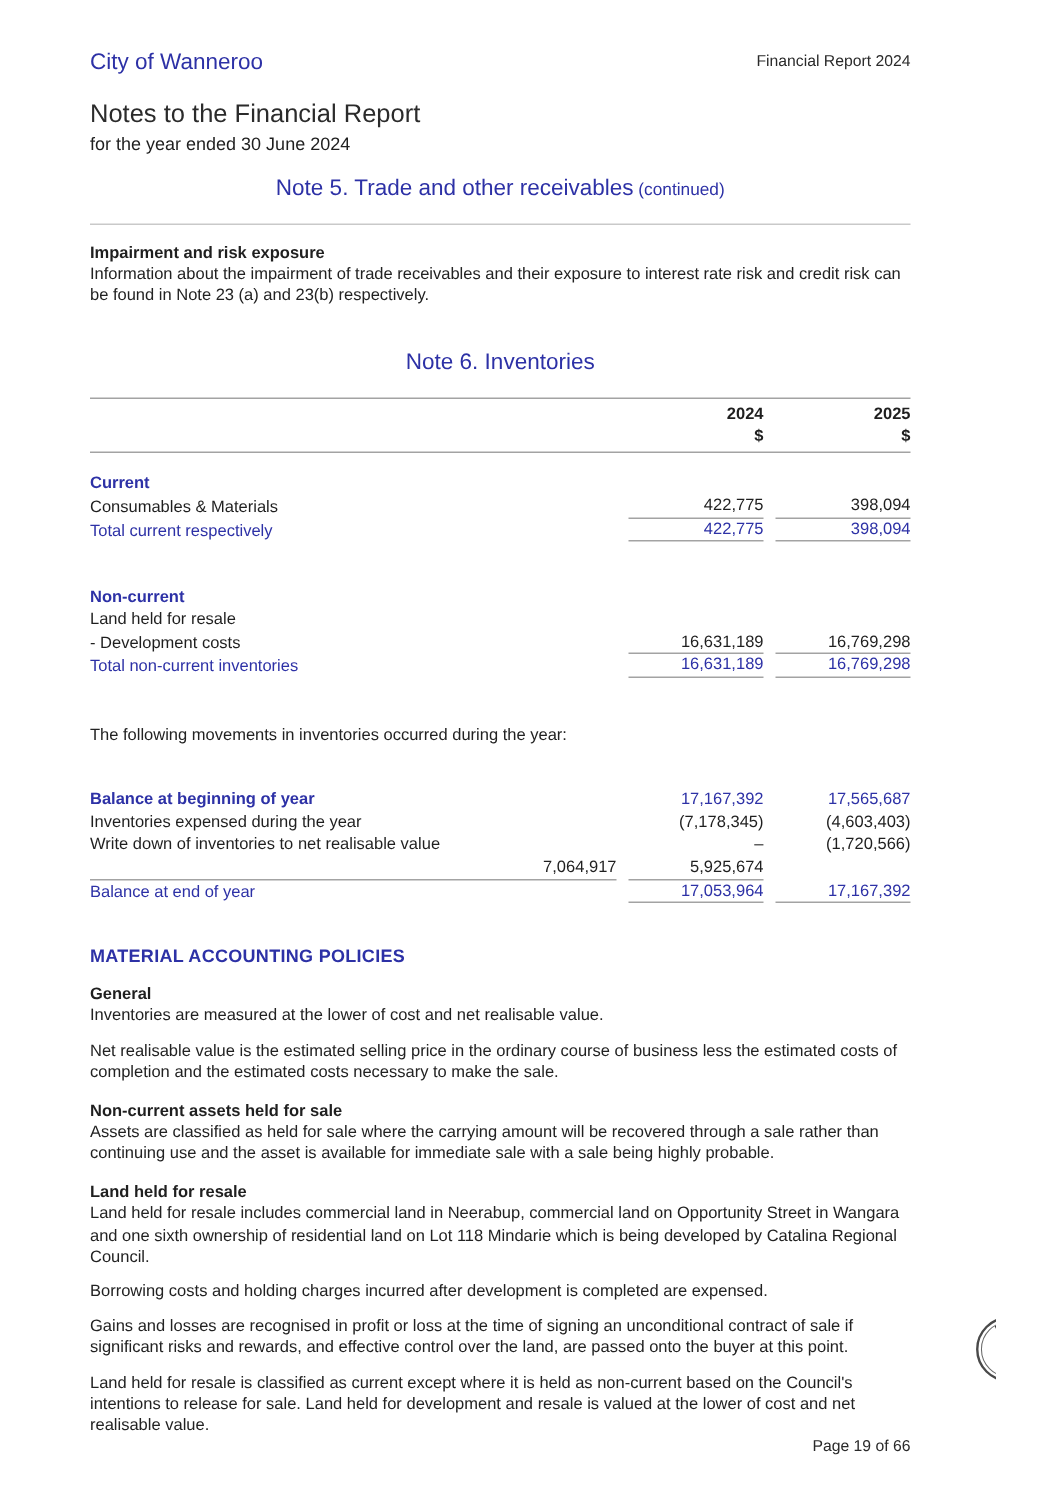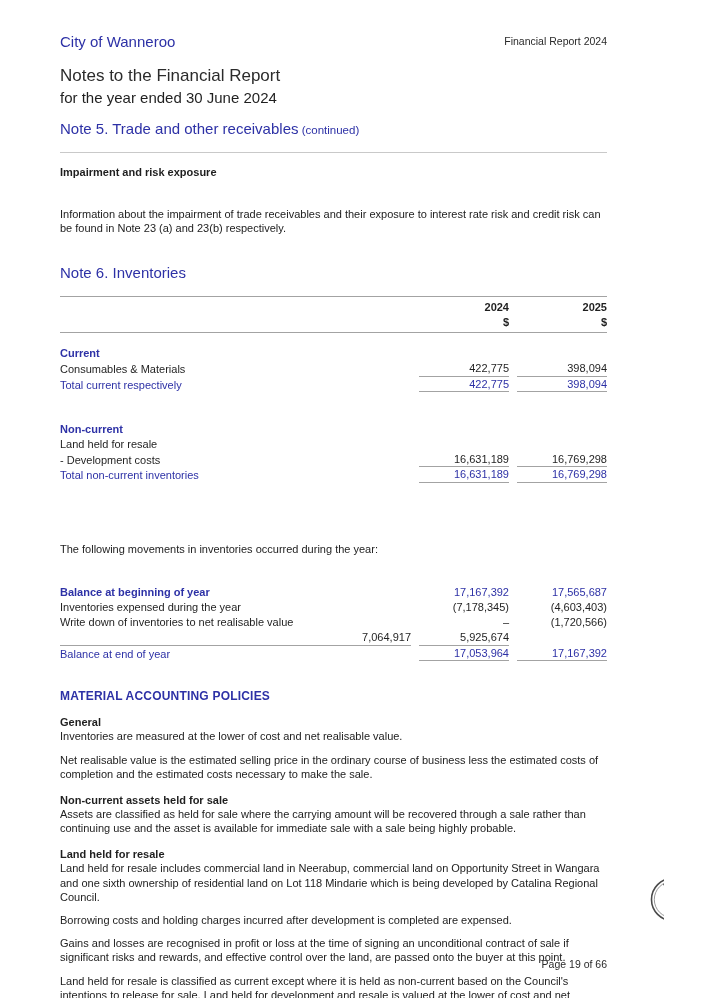--- a/index.html
+++ b/index.html
@@ -7,29 +7,29 @@
   body { width:705px; height:998px; font-family:"Liberation Sans", sans-serif; color:#1f1f1f; }
   .page { position:relative; width:664px; height:998px; background:#fff; padding:33px 57px 0 60px; overflow:hidden; }
 
   :root { --blue:#2d31a6; --rule:#c9c9c9; --line:#a3a3a3; --ink:#1f1f1f; }
 
   .hdr-row { display:flex; justify-content:space-between; align-items:flex-start; }
   .brand { color:var(--blue); font-size:15px; line-height:18px; }
   .corner { font-size:10.5px; color:#2a2a2a; padding-top:2px; }
 
   .title { margin-top:15px; font-size:17px; color:#2b2b2b; line-height:20px; }
-  .subtitle { margin-top:3px; font-size:15px; }
-
-  .note-h { margin-top:14px; color:var(--blue); font-size:15px; line-height:18px; }
+  .subtitle { margin-top:3px; font-size:12px; }
+
+  .note-h { margin-top:14px; color:var(--blue); font-size:15px; line-height:18px;text-align:center; }
   .note-h .cont { font-size:11.5px; }
 
   .rule { border:none; border-top:1px solid var(--rule); margin-top:13px; }
 
   .sec-h4 { font-size:11px; font-weight:bold; line-height:14px; }
-  .para { font-size:11px; line-height:14.2px; color:#222;margin-top:28px; }
+  .para { font-size:11px; line-height:14.2px; color:#222; }
 
   .imp { margin-top:12px; }
 
   .note6-title { margin-top:29px; }
 
   
   .table { margin-top:14px; }
   .thead { border-top:1px solid var(--line); border-bottom:1px solid var(--line); padding:3px 0 2px 0; }
   .trow { display:grid; grid-template-columns:1fr 90px 90px; column-gap:8px; align-items:end; }
   .cell { font-size:11px; line-height:14.8px; }

